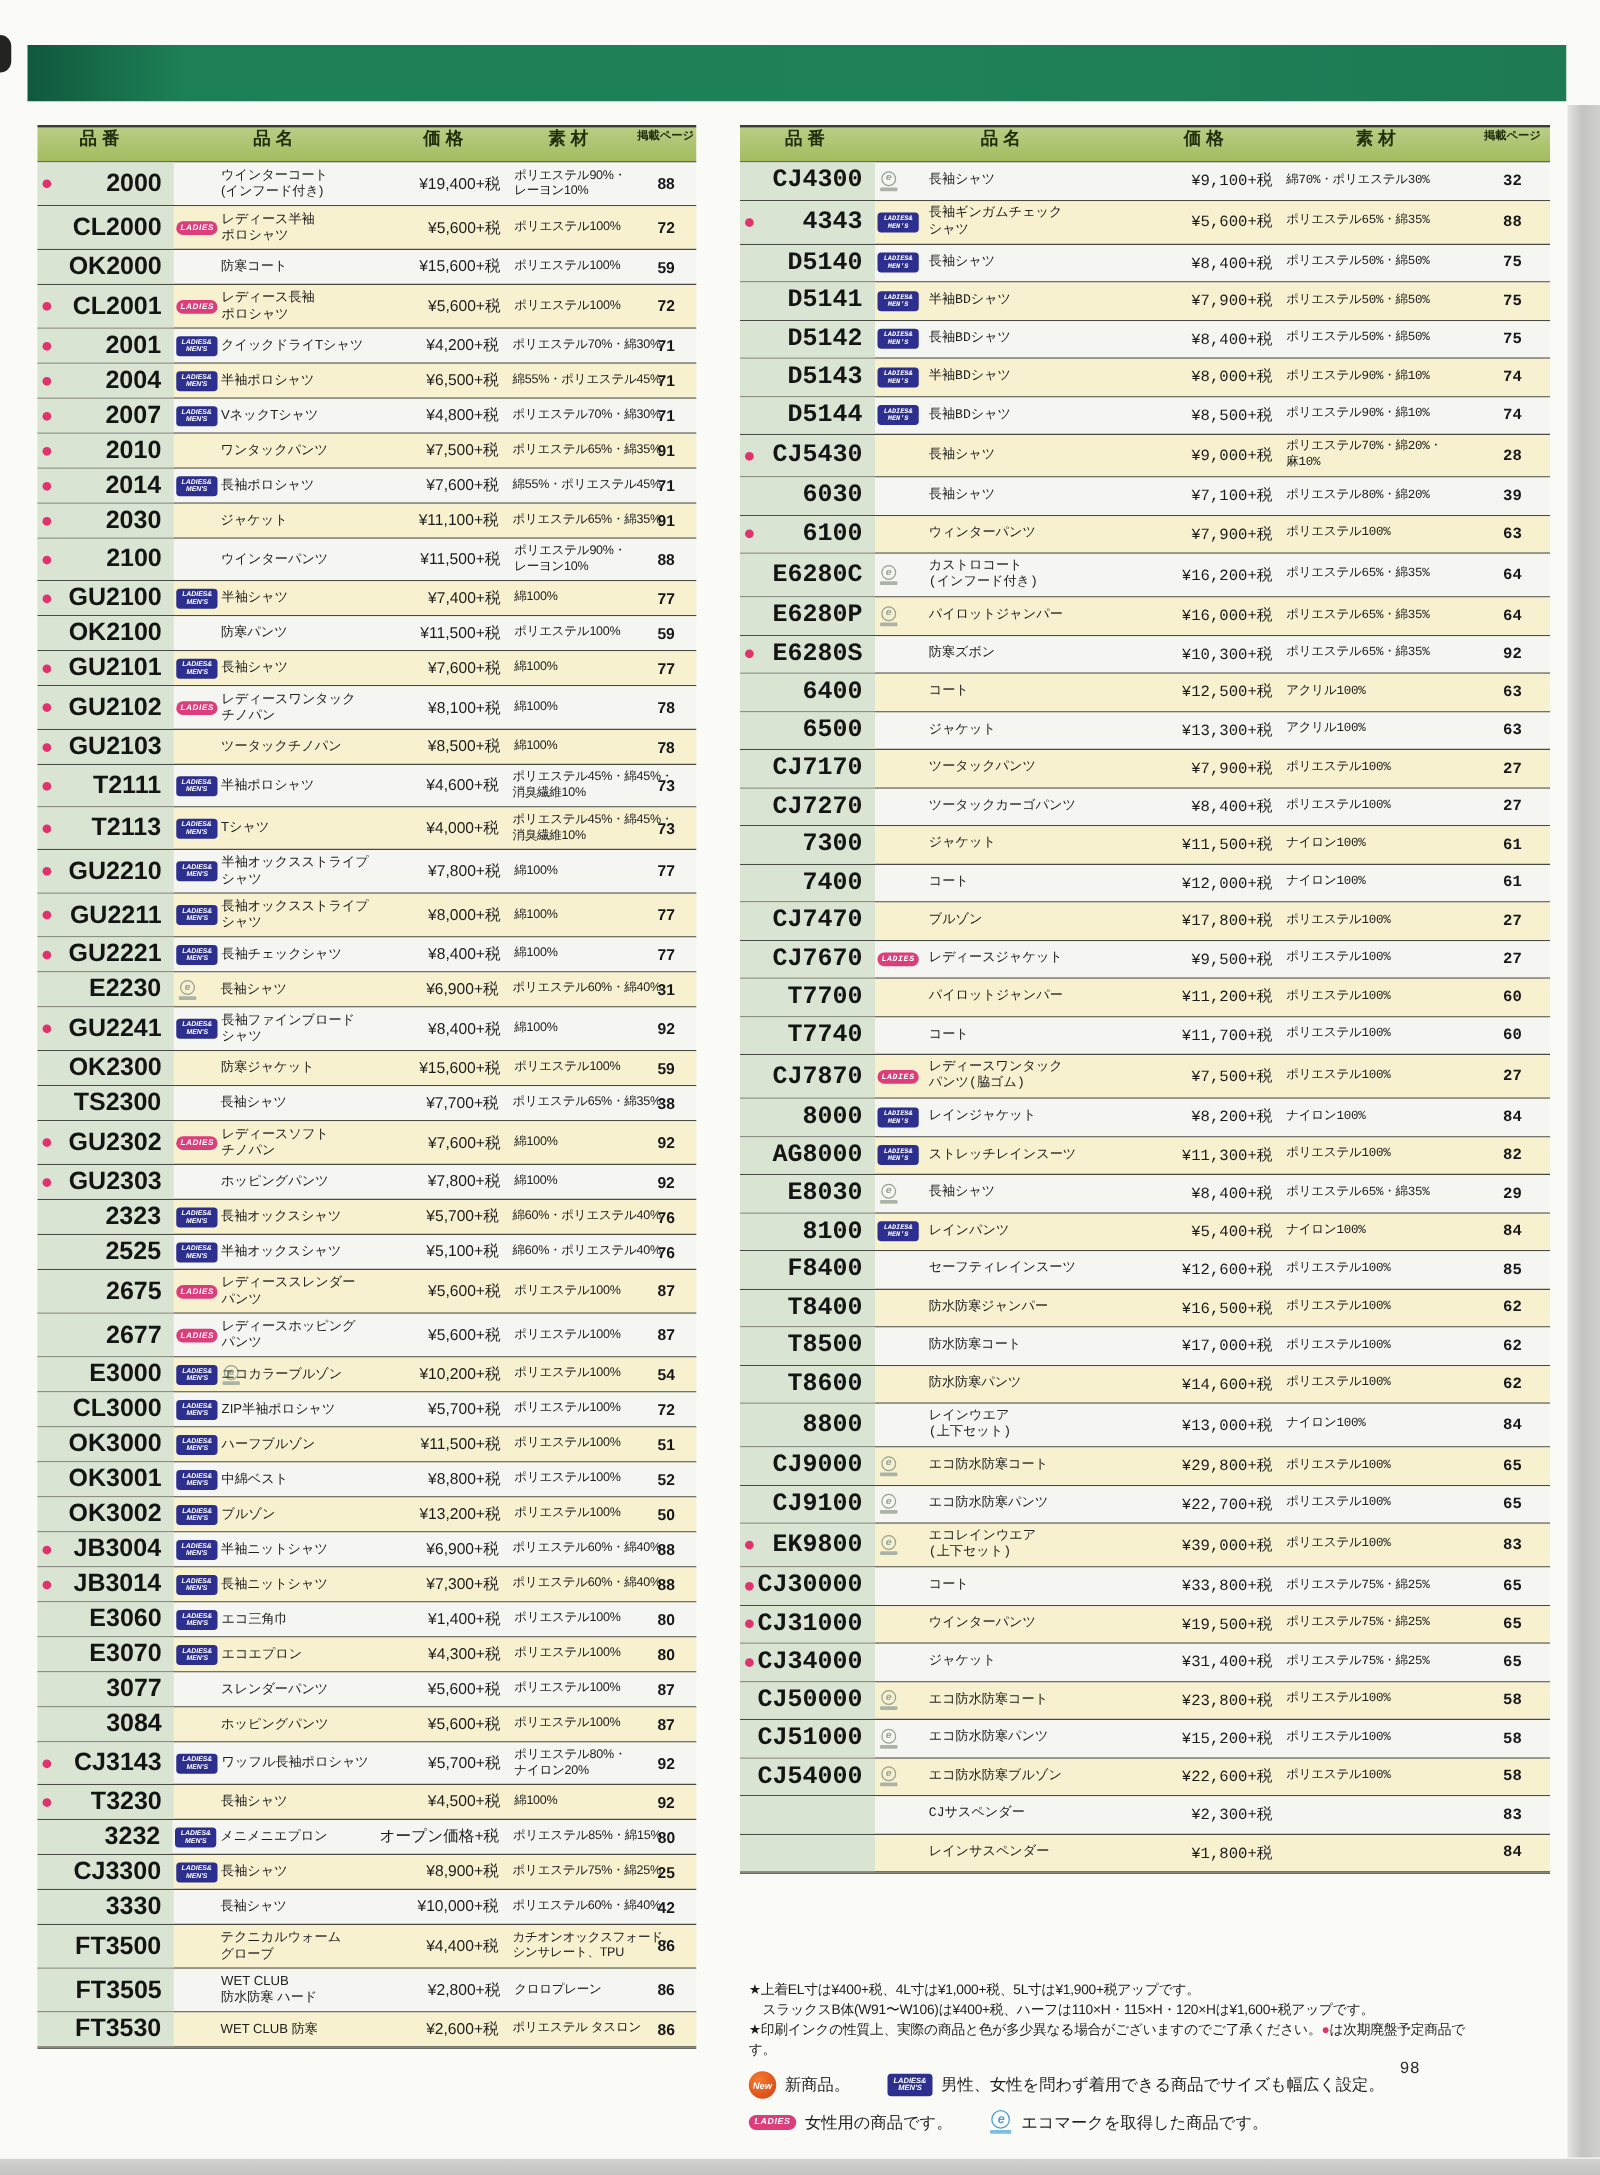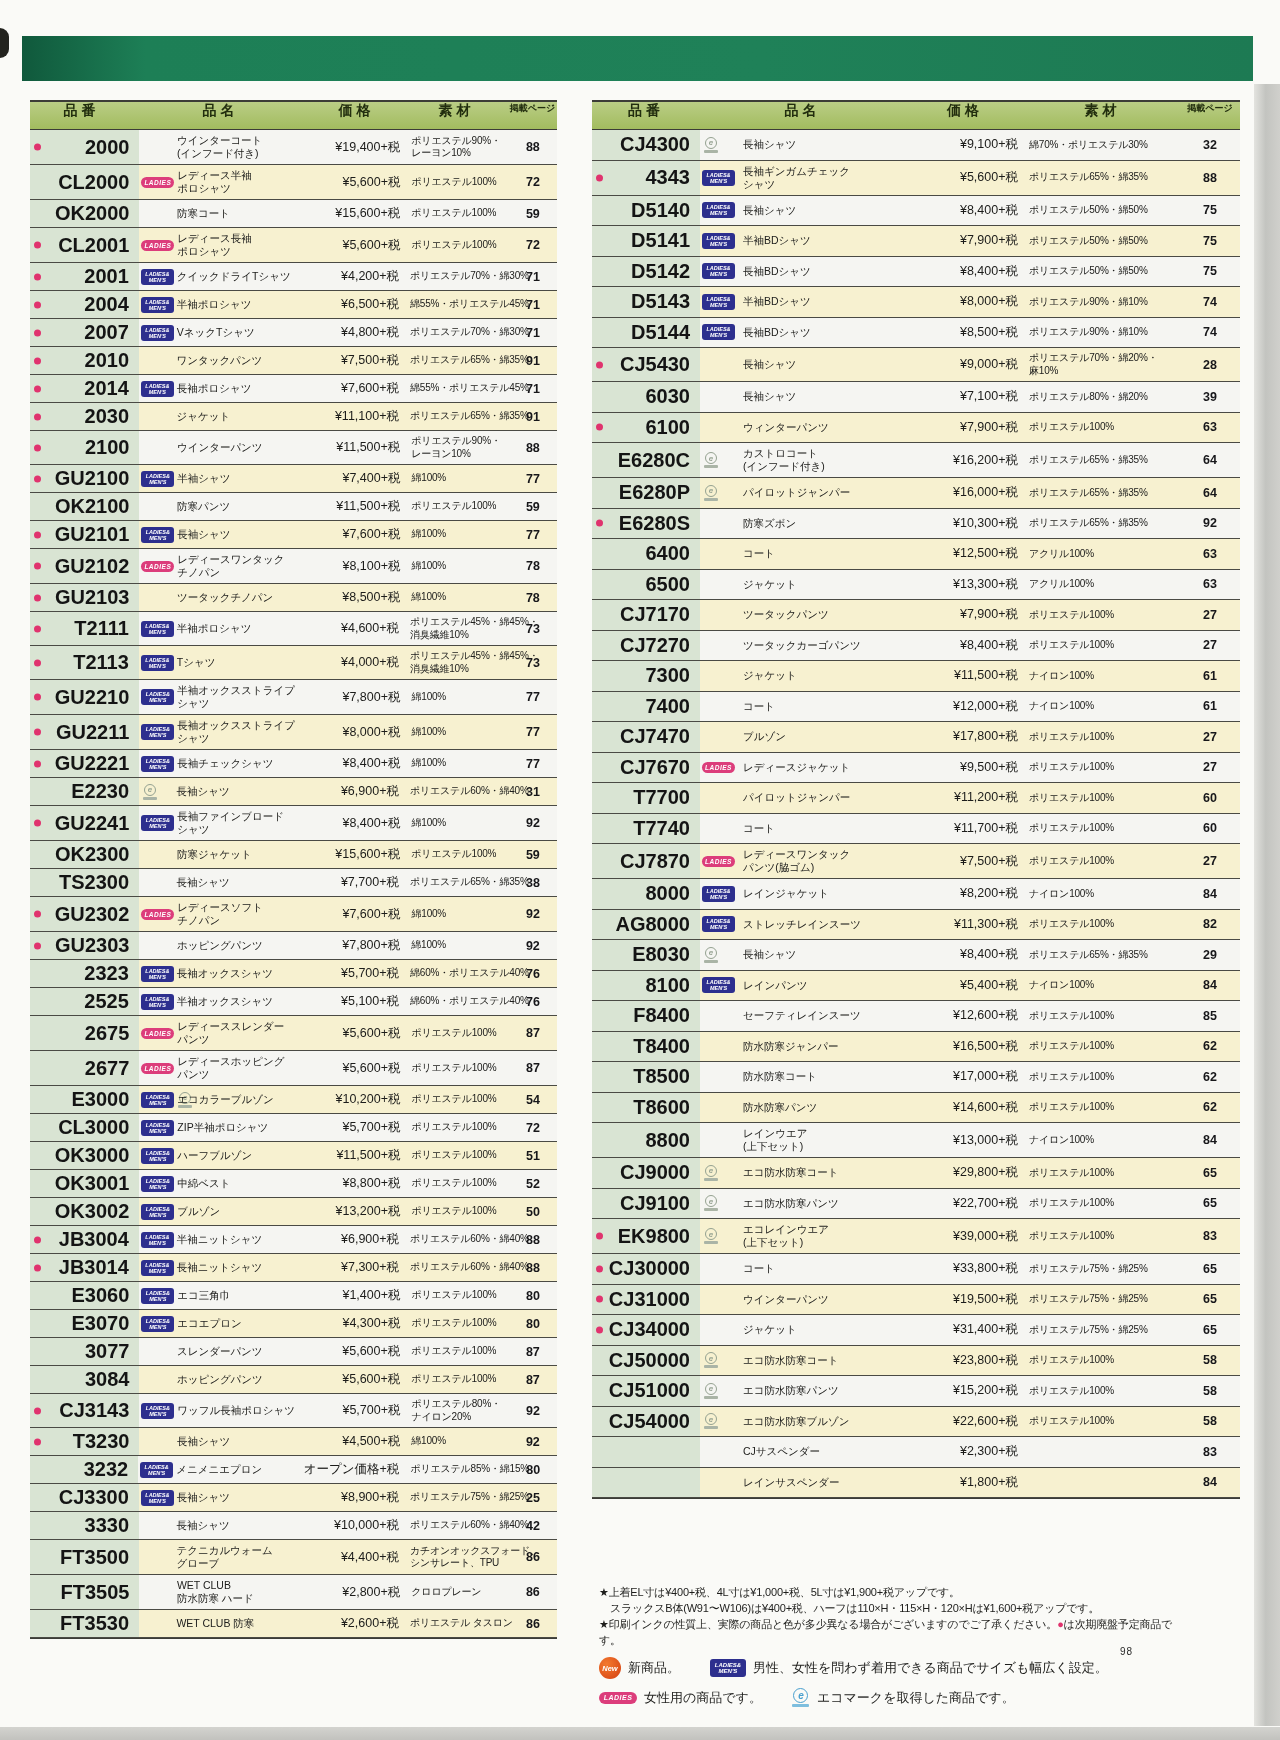--- a/index.html
+++ b/index.html
@@ -33,21 +33,21 @@
   .tbl-left  .h-code{width:103px} .tbl-left  .h-name{width:175px}
   .tbl-left  .h-price{width:97px} .tbl-left  .h-mat{width:103px}
   .tbl-left  .h-page{width:49px}
   .tbl-right .h-code{width:108px} .tbl-right .h-name{width:205px}
   .tbl-right .h-price{width:120px} .tbl-right .h-mat{width:155px}
   .tbl-right .h-page{width:60px}
 
   .row { display:flex; align-items:stretch; border-bottom:1px solid #4a4a44; background:#f5f5f2; }
   .row.alt { background:#f7f1d0; }
   .tbl-left  .row { min-height:28px; }
-  .tbl-right .row { min-height:30.5px; }
+  .tbl-right .row { min-height:30.5px;font-family:Liberation Mono, monospace; }
 
   .cell { display:flex; align-items:center; }
   .c-code { justify-content:flex-end; background:#d9e4d3; position:relative;
     padding-right:10px; font-weight:bold; font-size:20px; color:#141414; letter-spacing:0; }
   .dot { position:absolute; left:4px; top:50%; transform:translateY(-50%);
     width:7px; height:7px; border-radius:50%; background:#e0336e; }
   .c-badge { padding-left:2px; gap:2px; }
   .c-name { padding:4px 0 4px 3px; font-size:10.5px; line-height:13px;
     white-space:pre; color:#20201e; overflow:visible; }
   .c-price { justify-content:flex-end; padding-right:7px; font-size:12.5px;
@@ -84,21 +84,21 @@
     background:radial-gradient(circle at 35% 32%, #f37a30, #d43f10);
     color:#fff; font-size:7.5px; font-weight:bold; font-style:italic;
     display:flex; align-items:center; justify-content:center; }
   .legend-row .b-lm { width:36px; height:18px; }
   .legend-row .b-lm i { font-size:6px; line-height:6.5px; }
   .legend-row .b-l { width:38px; height:12px; font-size:7px; }
   .legend-row .b-e .circ { width:15px; height:15px; border-color:#4aa0cf; color:#4aa0cf; font-size:10px; }
   .legend-row .b-e .bar { width:17px; background:#7dbede; }
   .gap { width:16px; flex:none; }
 
-  .pagenum { position:absolute; left:1120px; top:1646px; font-size:10px;
+  .pagenum { position:absolute; left:1120px; top:1646px; font-size:13px;
     color:#2a2a2a; letter-spacing:1px; }
 </style>
 </head>
 <body>
 
 <div class="page">
   <div class="corner-mark"></div>
   <div class="green-bar"></div>
 
   <div class="tbl tbl-left" id="tbl-left">

